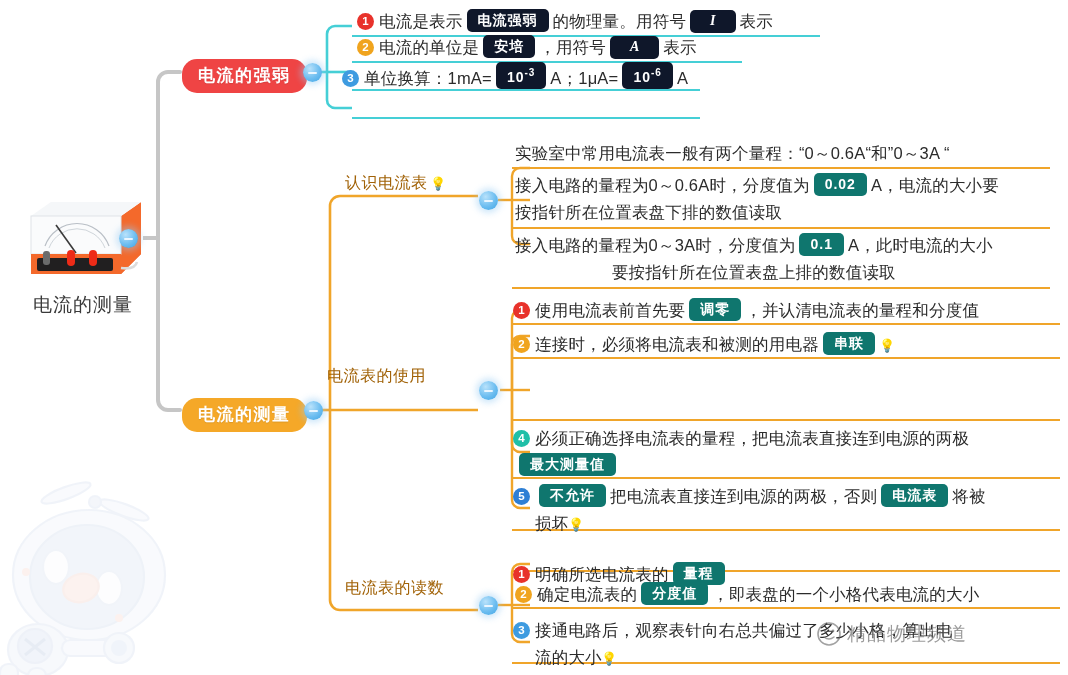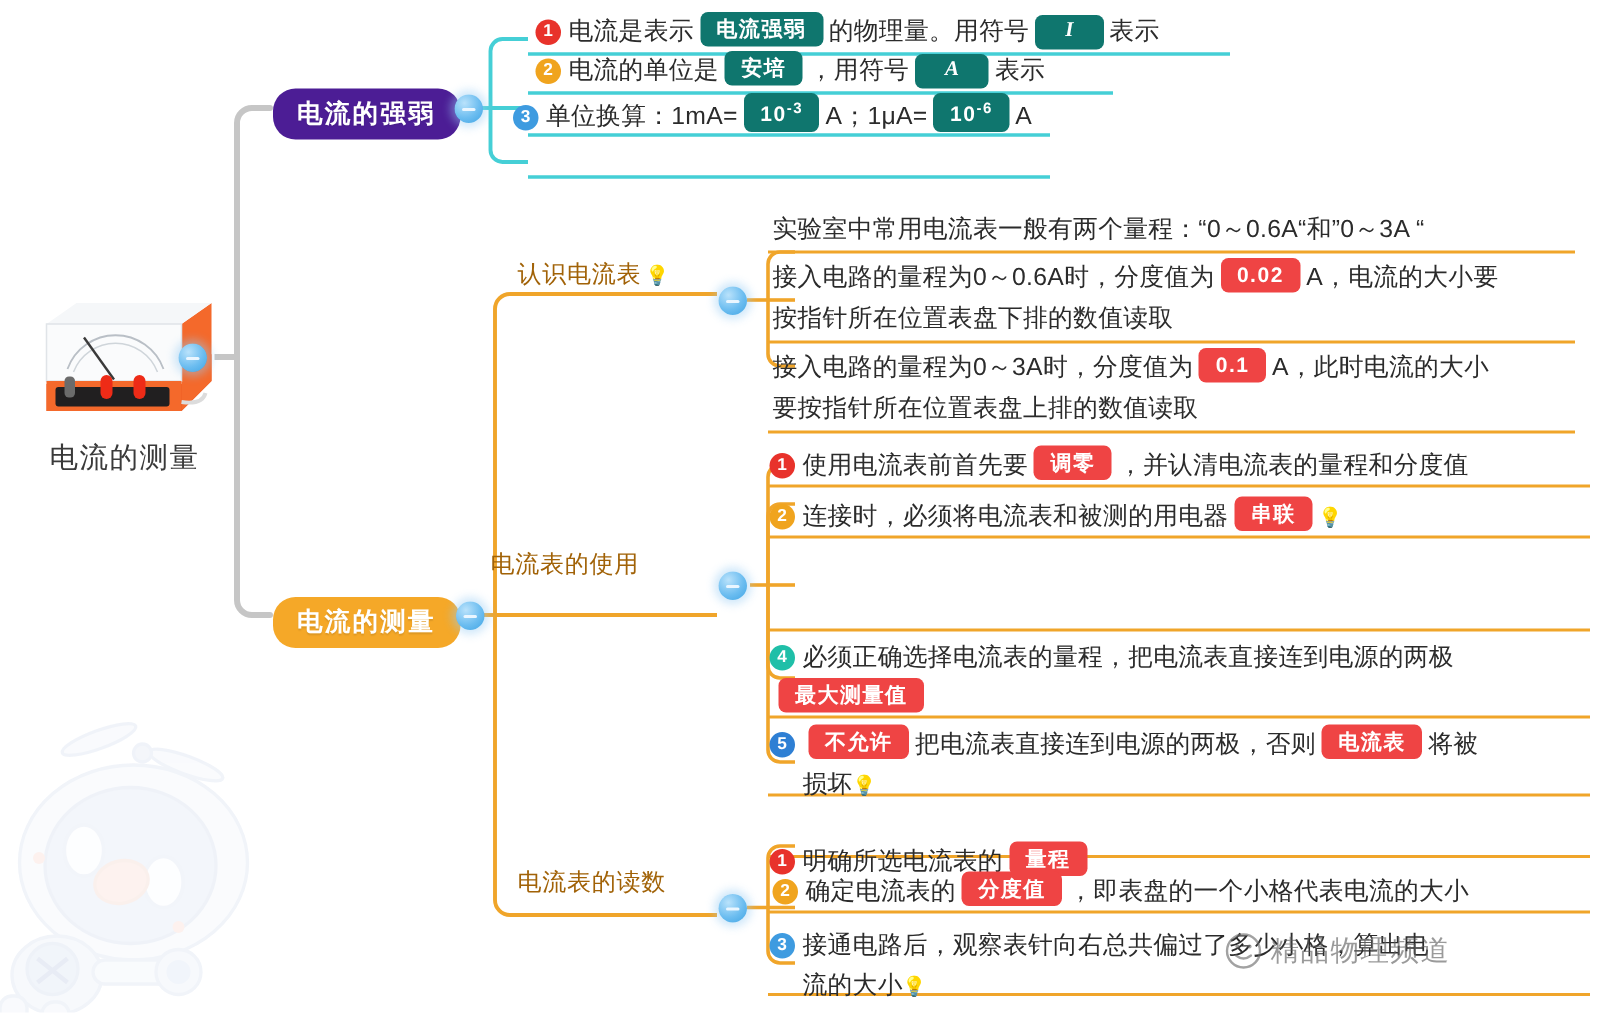--- a/index.html
+++ b/index.html
@@ -27,21 +27,21 @@
   #root-node { position:absolute; left:8px; top:196px; width:150px; text-align:center; }
   #root-label { font-size:19px; color:#3a3a3a; letter-spacing:1px; margin-top:4px; }
   .meter-svg { display:block; margin:0 auto; }
 
   
   .pill {
     position:absolute; border-radius:15px; color:#fff; font-size:17px; font-weight:bold;
     padding:5px 16px 6px; letter-spacing:1.5px; white-space:nowrap; z-index:10;
     text-shadow:0 1px 1px rgba(0,0,0,.10);
   }
-  .pill.teal { background:#4c1d95; }
+  .pill.teal { background:#ef4444; }
   .pill.orange { background:#F5A828; }
 
   
   .sublabel {
     position:absolute; font-size:16px; color:#a16207; white-space:nowrap; z-index:10;
     letter-spacing:.5px;
   }
   .sublabel .bulb { font-size:13px; margin-left:3px; }
 
   
@@ -59,22 +59,22 @@
   }
   .n1{ background:#E8322B; } .n2{ background:#F0A41E; } .n3{ background:#3E9BE0; }
   .n4{ background:#1FBFA8; } .n5{ background:#2E7FD4; }
 
   
   .chip {
     display:inline-block; border-radius:5px; color:#fff; font-size:14px; font-weight:bold;
     padding:1px 11px 2px; margin:0 4px; vertical-align:2px; letter-spacing:1px;
     line-height:20px;
   }
-  .chip.teal { background:#0f766e; }
-  .chip.orange { background:#ef4444; }
+  .chip.teal { background:#0f172a; }
+  .chip.orange { background:#0f766e; }
   .chip.ital { font-style:italic; font-family:"Liberation Serif", serif; letter-spacing:0; padding:1px 20px 2px; }
   .chip sup { font-size:10px; vertical-align:super; }
   .bulb { font-size:13px; }
 
   
   #robot-wm { position:absolute; left:-6px; top:468px; opacity:.45; }
   #text-wm { position:absolute; left:815px; top:620px; display:flex; align-items:center; gap:4px;
              opacity:.62; z-index:20; }
   #text-wm .wm-text { font-size:19px; color:#5d5d5d; letter-spacing:1px; white-space:nowrap;
              font-family:"DejaVu Sans", sans-serif; }
@@ -228,21 +228,21 @@
 
   <div class="leaf" style="left:515px; top:140px;">
     <span class="ln">实验室中常用电流表一般有两个量程：“0～0.6A“和”0～3A “</span>
   </div>
 
   <div class="leaf" style="left:515px; top:172px;">
     <span class="ln"><span>接入电路的量程为0～0.6A时，分度值为</span><span class="chip orange">0.02</span><span>A，电流的大小要</span></span>
     <span class="ln">按指针所在位置表盘下排的数值读取</span>
   </div>
 
-  <div class="leaf" style="left:515px; top:232px;">
+  <div class="leaf" style="left:515px; top:232px;text-align:center;">
     <span class="ln"><span>接入电路的量程为0～3A时，分度值为</span><span class="chip orange">0.1</span><span>A，此时电流的大小</span></span>
     <span class="ln">要按指针所在位置表盘上排的数值读取</span>
   </div>
 
   <div class="sublabel" style="left:327px; top:366px;">
     <span>电流表的使用</span>
   </div>
   <div class="toggle" style="left:479px; top:381px;"></div>
 
   <div class="leaf" style="left:513px; top:297px;">

